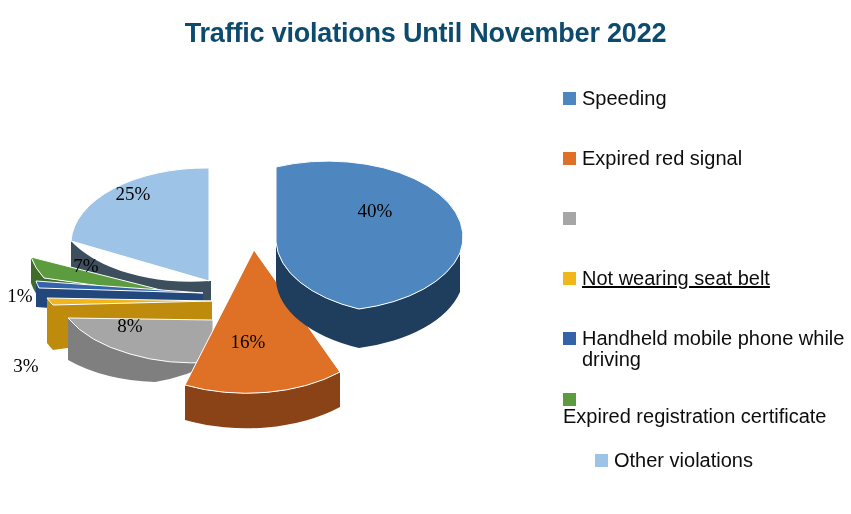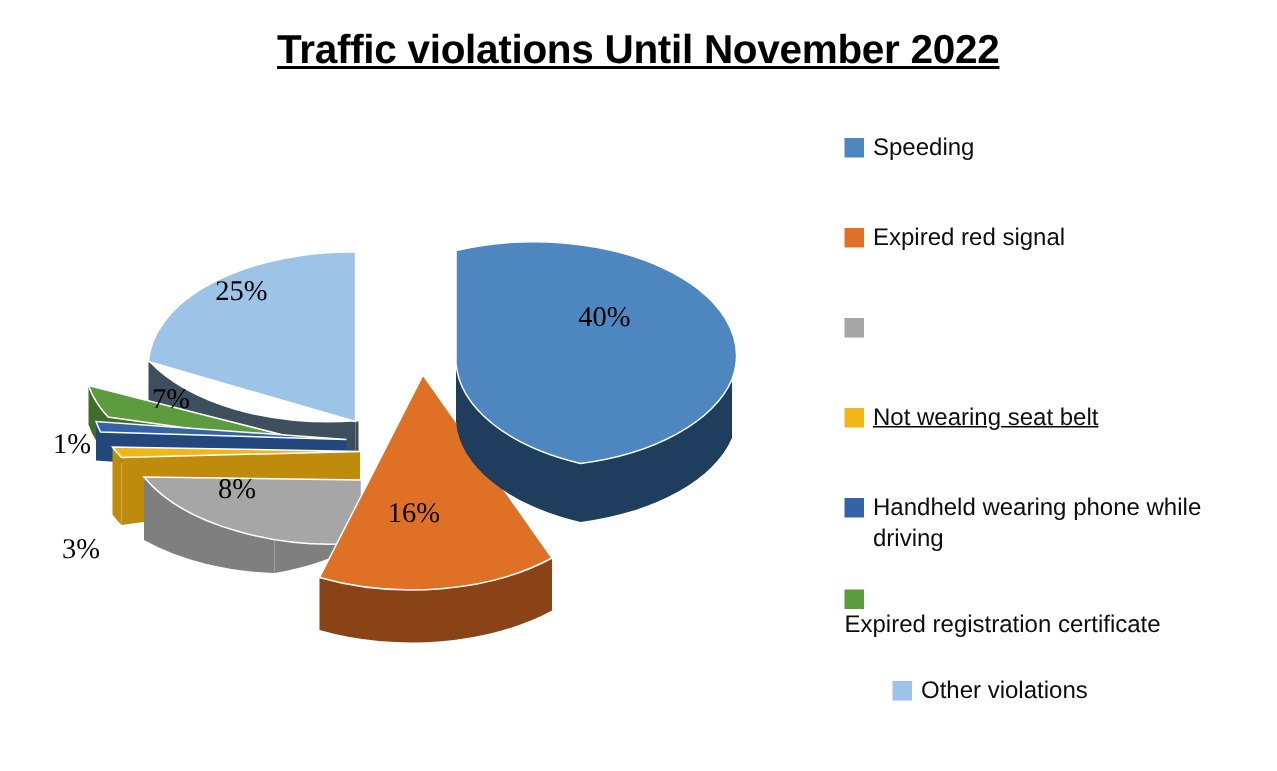--- a/index.html
+++ b/index.html
@@ -18,32 +18,30 @@
     overflow: hidden;
   }
   #chart-title {
     position: absolute;
     left: 0;
     top: 18px;
     width: 851px;
     text-align: center;
     font-size: 27px;
     font-weight: bold;
-    color: #000000;
+    color: #0c4a6e;
     letter-spacing: -0.2px;
     font-family: "Liberation Sans", sans-serif;
-    text-decoration: underline;
   }
   #plot-area {
     position: absolute;
     left: 0;
     top: 60px;
     width: 560px;
     height: 454px;
-    padding-left: 28px;
   }
   #plot-svg {
     display: block;
   }
   .slice-label {
     font-family: "Liberation Serif", serif;
     font-size: 19px;
     fill: #000000;
   }
   #legend {
@@ -62,21 +60,21 @@
   }
   .legend-swatch {
     width: 13px;
     height: 13px;
     flex: 0 0 13px;
     margin-top: 4px;
     margin-right: 6px;
   }
   .legend-label {
     font-family: "Liberation Sans", sans-serif;
-    font-size: 16px;
+    font-size: 20px;
     line-height: 21px;
     color: #0d0d0d;
     white-space: pre-line;
   }
 </style>
 </head>
 <body>
 
 <div id="chart-root">
 
@@ -150,21 +148,21 @@
       <span class="legend-swatch" style="background:#A6A6A6;"></span>
     </div>
 
     <div class="legend-row" style="top:180px;text-decoration:underline;">
       <span class="legend-swatch" style="background:#F0B61A;"></span>
       <span class="legend-label">Not wearing seat belt</span>
     </div>
 
     <div class="legend-row" style="top:240px;">
       <span class="legend-swatch" style="background:#3463A8;"></span>
-      <span class="legend-label">Handheld wearing phone while
+      <span class="legend-label">Handheld mobile phone while
 driving</span>
     </div>
 
     <div class="legend-row" style="top:301px;flex-direction:column;">
       <span class="legend-swatch" style="background:#5D9B3F;"></span>
       <span class="legend-label">Expired registration certificate</span>
     </div>
 
     <div class="legend-row" style="top:362px;margin-left:32px;">
       <span class="legend-swatch" style="background:#9DC3E6;"></span>

